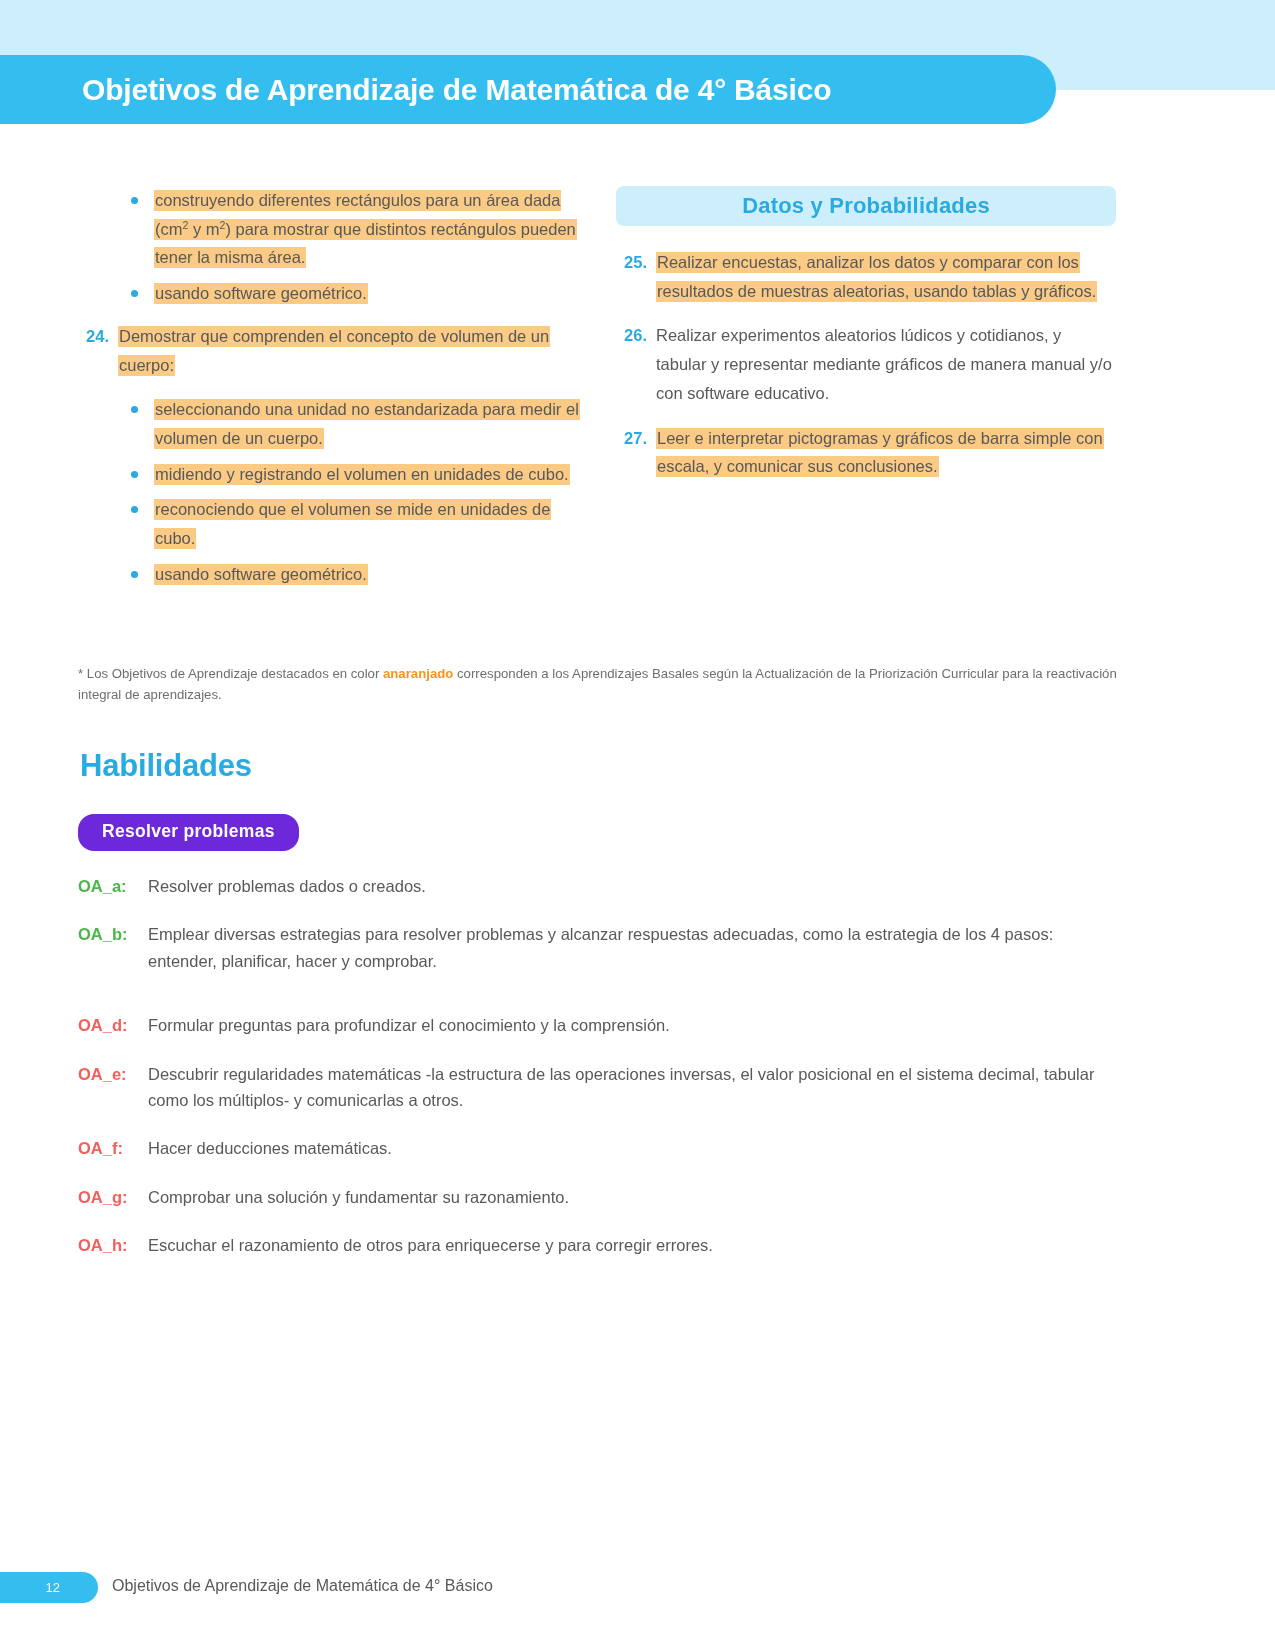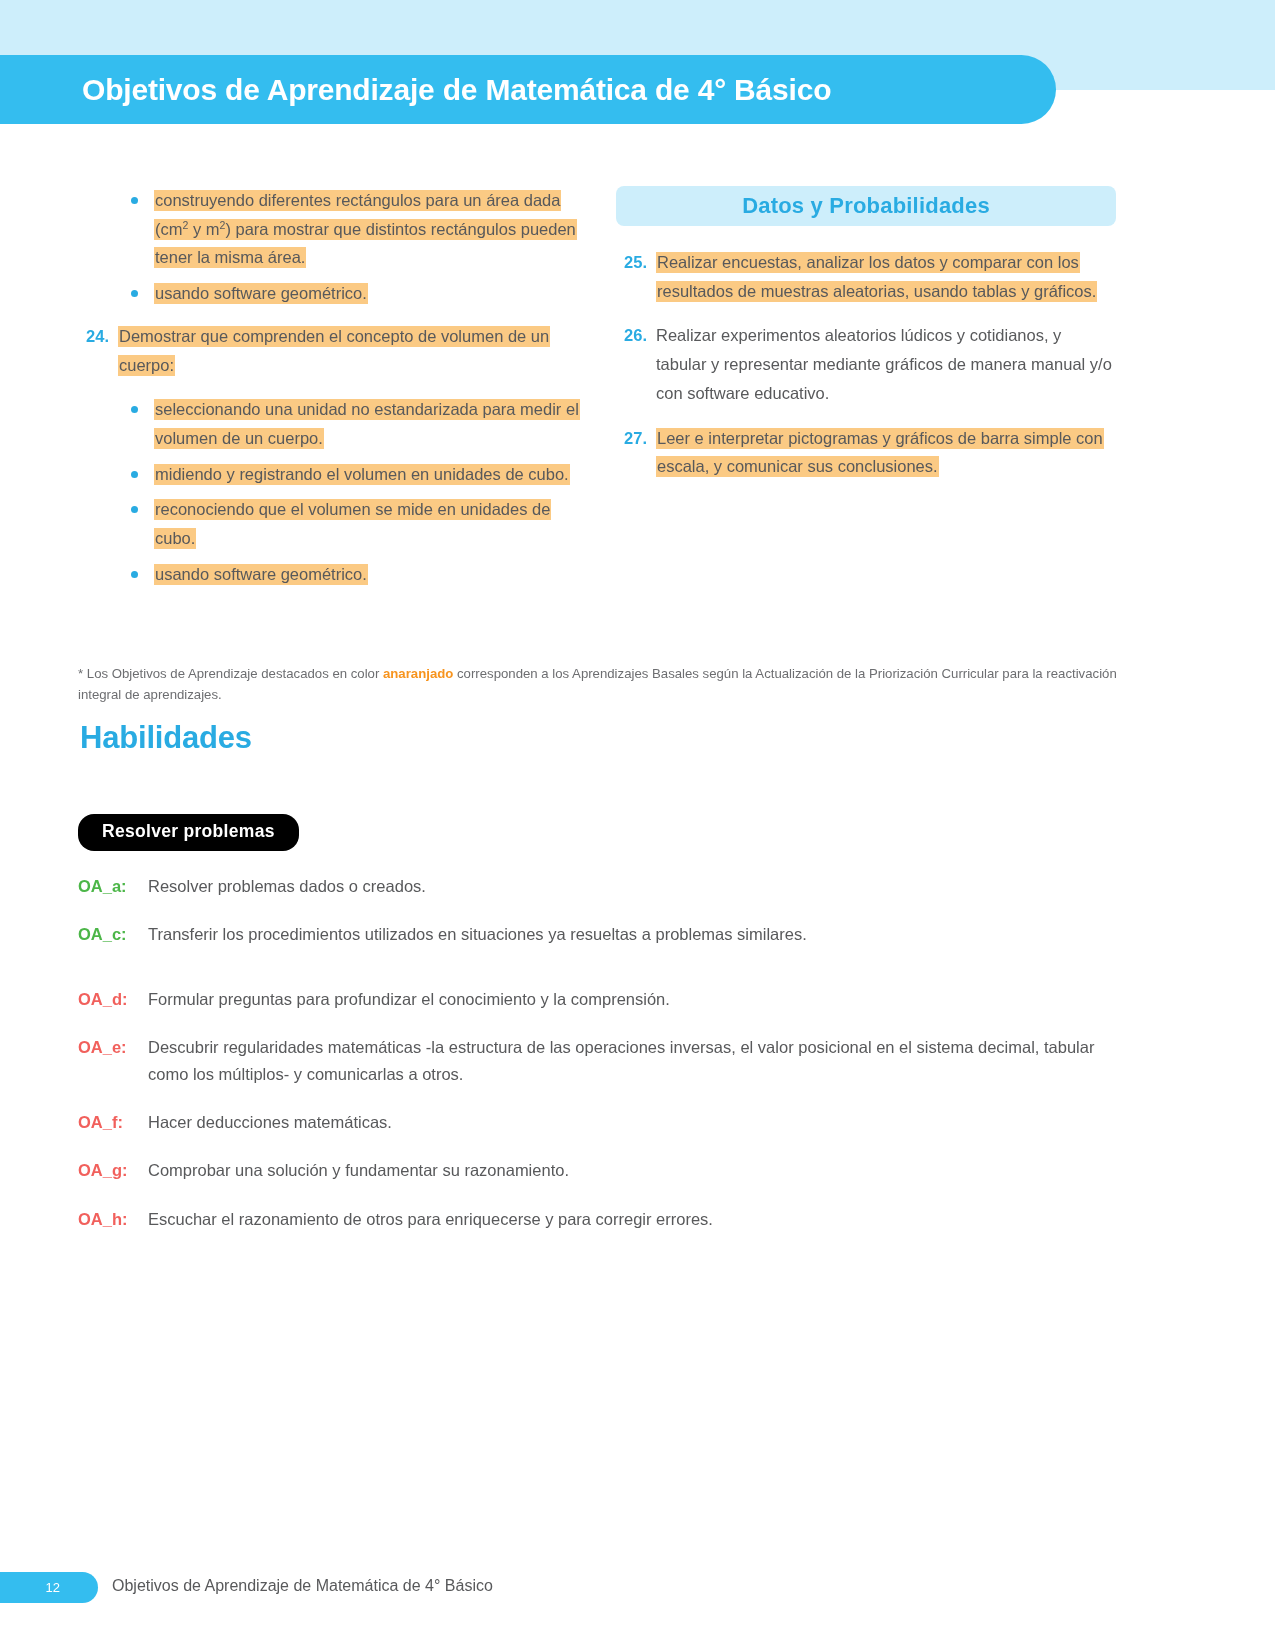--- a/index.html
+++ b/index.html
@@ -134,21 +134,21 @@
     color: #6d6e71;
   }
   .footnote .orange-word {
     color: #f7941e;
     font-weight: bold;
   }
 
   
   .habilidades-title {
     position: absolute;
-    left: 80px; top: 720px;
+    left: 80px; top: 748px;
     color: #29abe2;
     font-size: 31px;
     font-weight: bold;
     letter-spacing: -0.2px;
   }
 
   .skills {
     position: absolute;
     left: 78px; top: 814px;
     width: 1043px;
@@ -156,21 +156,21 @@
   .skill-badge {
     display: inline-block;
     border-radius: 16px;
     color: #ffffff;
     font-weight: bold;
     font-size: 17.5px;
     padding: 7px 24px 9px 24px;
     letter-spacing: 0.3px;
     margin-bottom: 22px;
   }
-  .badge-green { background: #000000; }
+  .badge-green { background: #6d28d9; }
   .badge-red   { background: #f1605c; }
 
   .skill-item {
     display: flex;
     margin-bottom: 22px;
     font-size: 16.5px;
     line-height: 1.6;
   }
   .skill-code {
     flex: 0 0 70px;
@@ -272,25 +272,25 @@
 <div class="skills">
 
   <div>
     <span class="skill-badge badge-green">Resolver problemas</span>
 
     <div class="skill-item">
       <span class="skill-code code-green">OA_a:</span>
       <span class="skill-text">Resolver problemas dados o creados.</span>
     </div>
 
-
-    <div class="skill-item">
-      <span class="skill-code code-green">OA_c:</span>
-      <span class="skill-text">Transferir los procedimientos utilizados en situaciones ya resueltas a problemas similares.</span>
-    </div>
+    <div class="skill-item">
+      <span class="skill-code code-green">OA_b:</span>
+      <span class="skill-text">Emplear diversas estrategias para resolver problemas y alcanzar respuestas adecuadas, como la estrategia de los 4 pasos: entender, planificar, hacer y comprobar.</span>
+    </div>
+
   </div>
 
   <div class="group-gap"></div>
 
   <div>
 
     <div class="skill-item">
       <span class="skill-code code-red">OA_d:</span>
       <span class="skill-text">Formular preguntas para profundizar el conocimiento y la comprensión.</span>
     </div>

